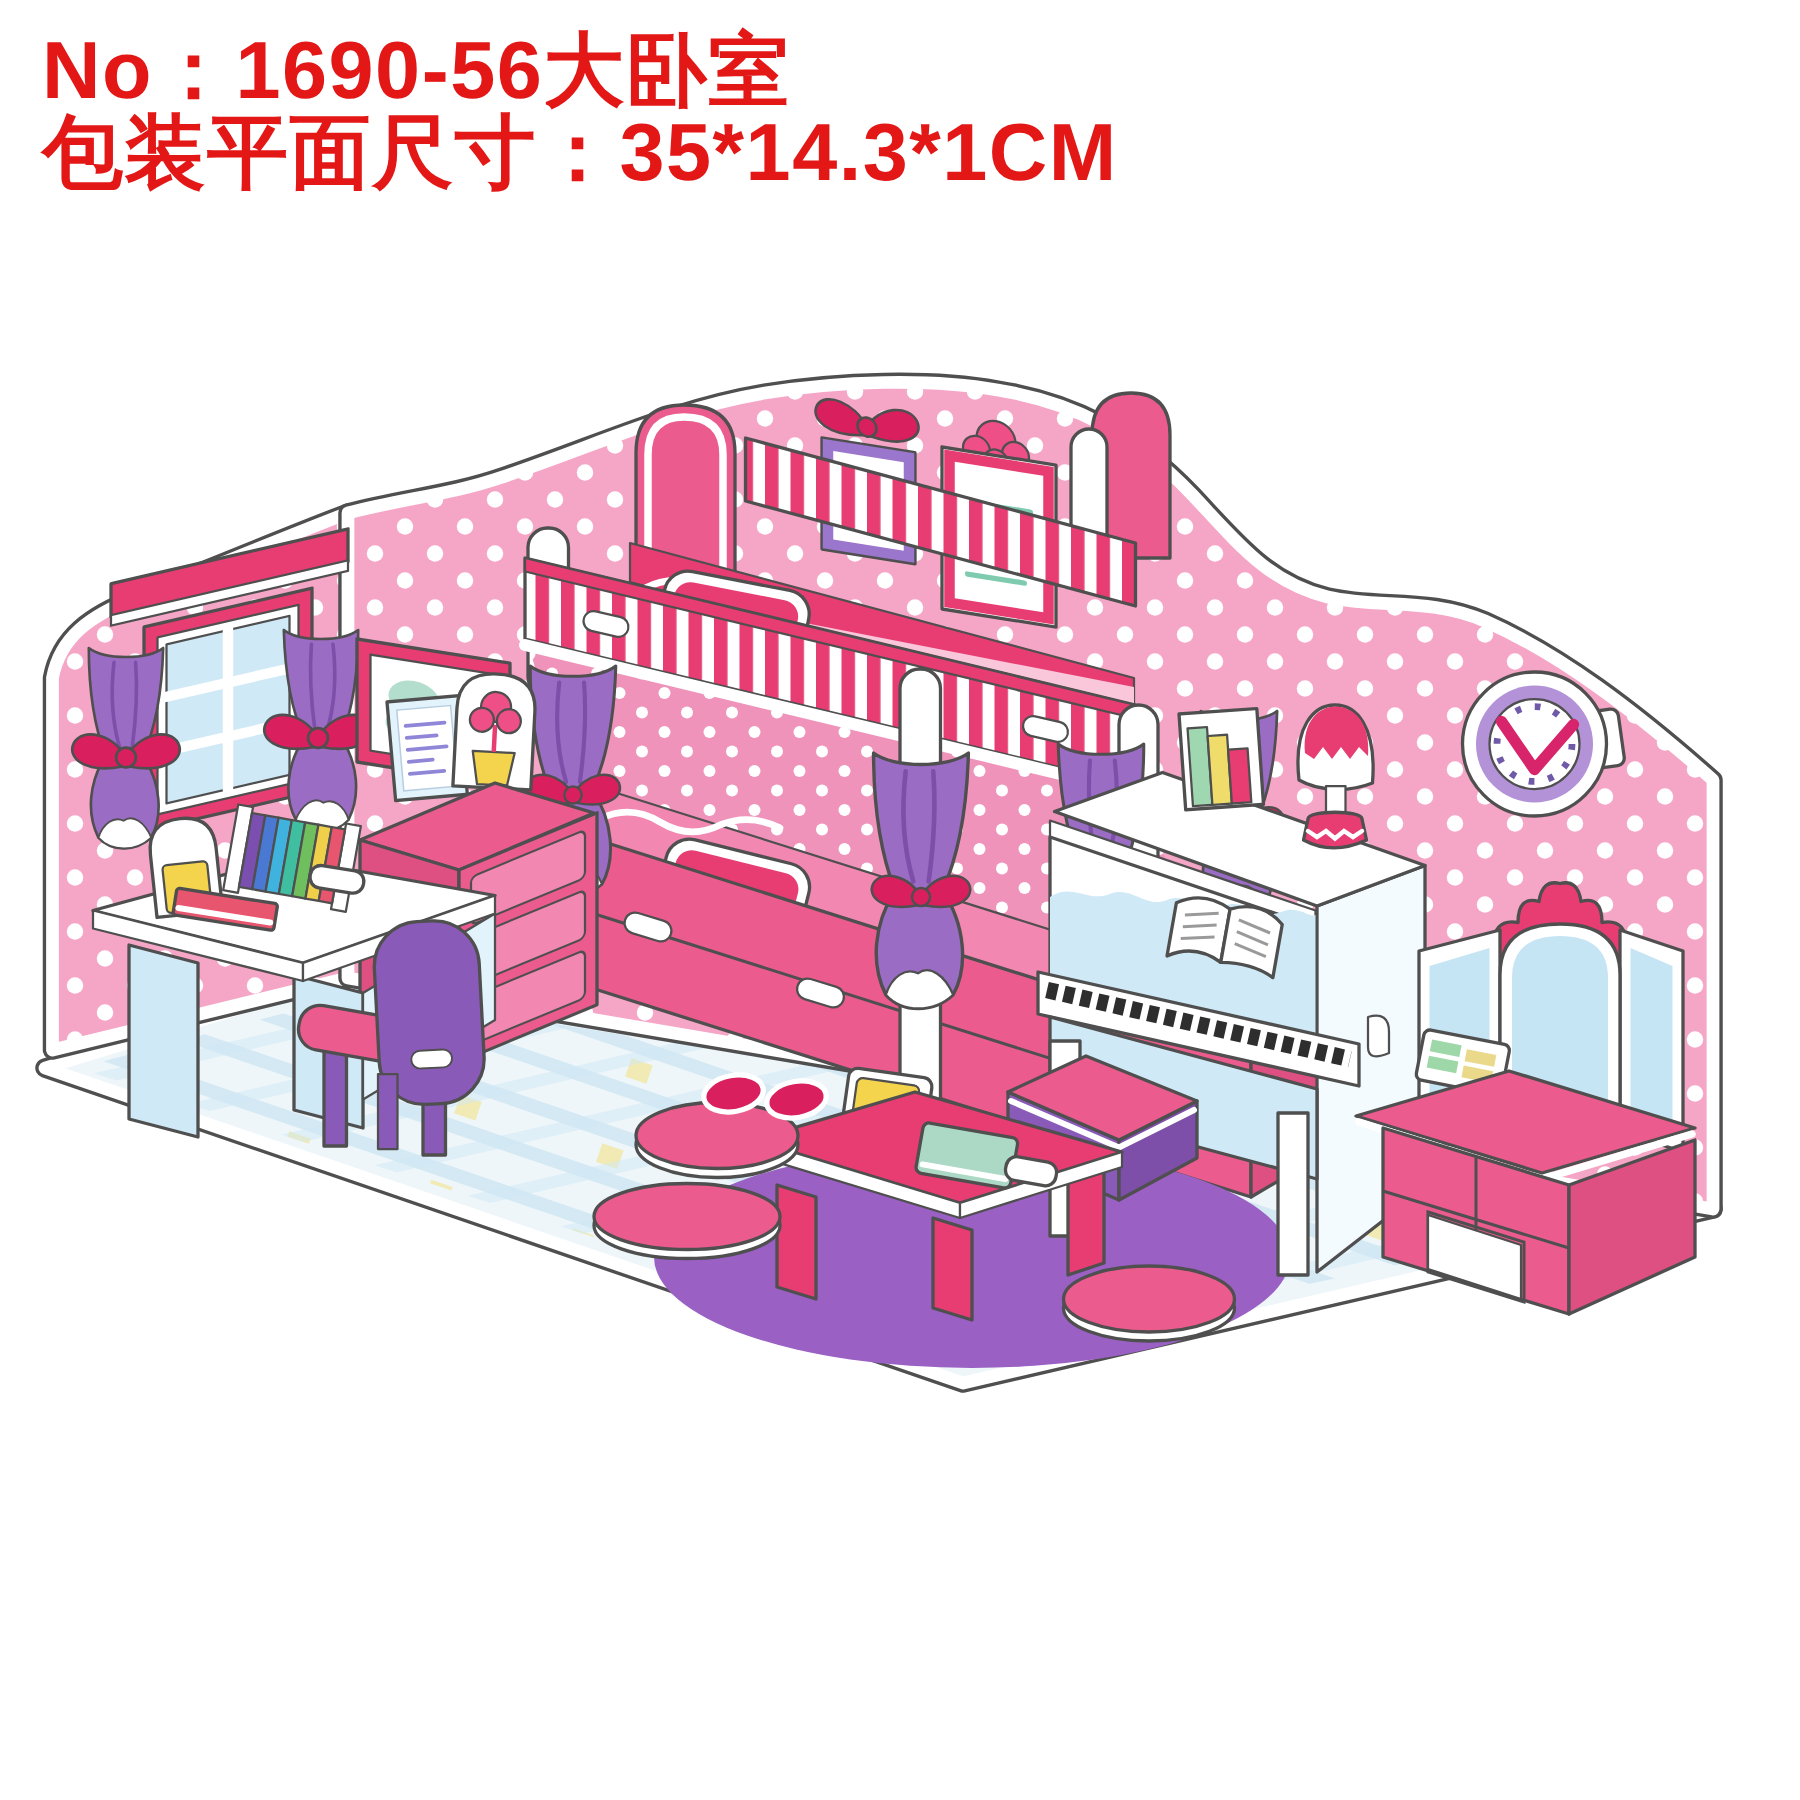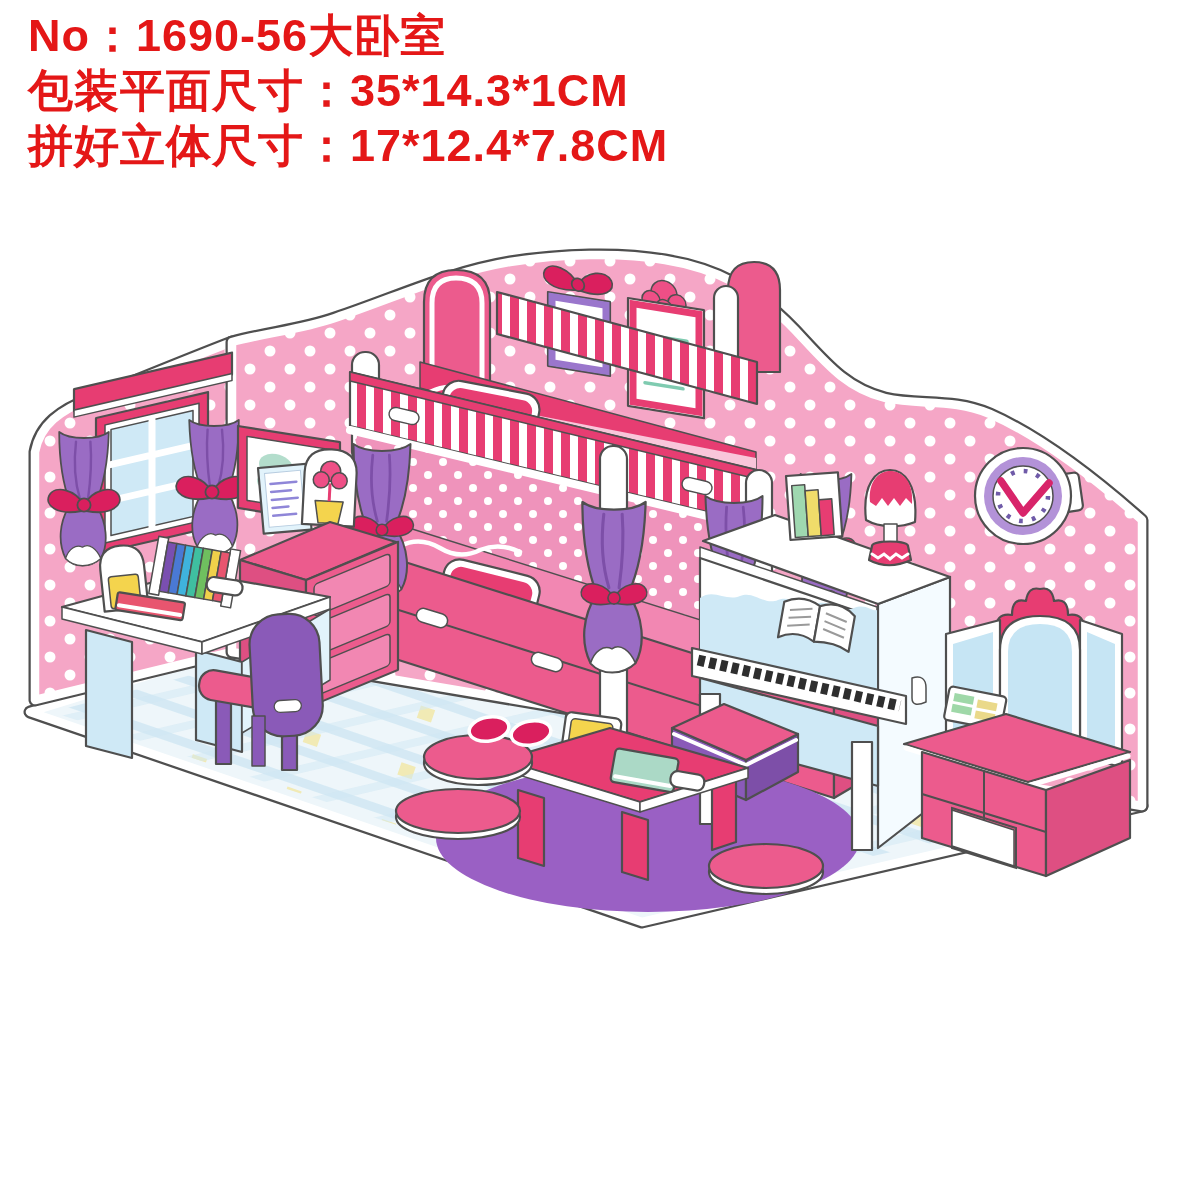--- a/index.html
+++ b/index.html
@@ -1,19 +1,19 @@
 <!DOCTYPE html>
 <html style="--outline: #4f4f4f; --textred: #e41717; --wall: #f5a6c6; --alcove: #ef93bb; --rose: #ec5b8d; --hot: #e73d72; --mid: #f287b2; --lightpink: #f9c6da; --sidedark: #de4f82; --redbow: #da1f5e; --purple: #9a6cc4; --purpledk: #7d4fa8; --chairpurple: #8a5ab8; --rug: #9a60c4; --clockring: #b392d8; --tick: #6f5aa8; --handpink: #d8246a; --blue: #cfe9f6; --blue2: #e2f3fb; --mirror: #c6e5f4; --mint: #abd9c6; --teal: #7fcbb0; --yellow: #f4d44d; --floor: #eef6fa; --floorblue: #cfe7f3; --flooryellow: #f1e9ad; --keys: #2e2e2e; --framepurple: #9a76cc; --docline: #8f86d8; --rosette: #ee4f86; --bookpurple: #7a4fb0; --bookblue: #4a79d4; --bookcyan: #3fb3dd; --bookteal: #3fbfa0; --bookgreen2: #6fbf5f; --bookgold: #f0d04a; --bookred: #e8556f; --bookgreen: #9fd8b0; --bookyellow: #f0dc6a; --palettegreen: #9fd8a8; --paletteyellow: #ead98a;"><head>
 <meta charset="utf-8">
 <style>
   html,body{margin:0;padding:0;background:#ffffff;}
   .page{position:relative;width:1200px;height:1200px;background:#fff;overflow:hidden;
         font-family:"Liberation Sans",sans-serif;}
-  .info{position:absolute;left:28px;top:8px;z-index:5;
-        font-weight:700;font-size:45px;line-height:55px;
+  .info{position:absolute;left:28px;top:20px;z-index:5;
+        font-weight:700;font-size:54px;line-height:55px;
         color:var(--textred,#e41717);letter-spacing:1px;white-space:nowrap;}
   svg{position:absolute;left:0;top:0;}
   
   .o{stroke:var(--outline);stroke-width:2.2;stroke-linejoin:round;stroke-linecap:round;}
   .thin{stroke-width:1.5;}
   .nf{fill:none;}
   .fw{fill:#ffffff;}
   .fwall{fill:var(--wall);}   .falc{fill:var(--alcove);}
   .frose{fill:var(--rose);}   .fhot{fill:var(--hot);}
   .fmid{fill:var(--mid);}     .flight{fill:var(--lightpink);}
@@ -32,21 +32,20 @@
   .b7{fill:var(--bookred);}
 </style>
 </head>
 <body>
 
 <div class="page">
 
   <div class="info">
     <div>No：1690-56大卧室</div>
     <div>包装平面尺寸：35*14.3*1CM</div>
-    <div>拼好立体尺寸：17*12.4*7.8CM</div>
   </div>
 
   <svg width="1200" height="1200" viewBox="0 0 1200 1200">
     <defs>
       <pattern id="dots" width="40" height="36" patternUnits="userSpaceOnUse">
         <rect width="40" height="36" class="fwall"></rect>
         <circle cx="10" cy="9" r="5.5" fill="#fff"></circle>
         <circle cx="30" cy="27" r="5.5" fill="#fff"></circle>
       </pattern>
       <pattern id="dots2" width="30" height="26" patternUnits="userSpaceOnUse">

